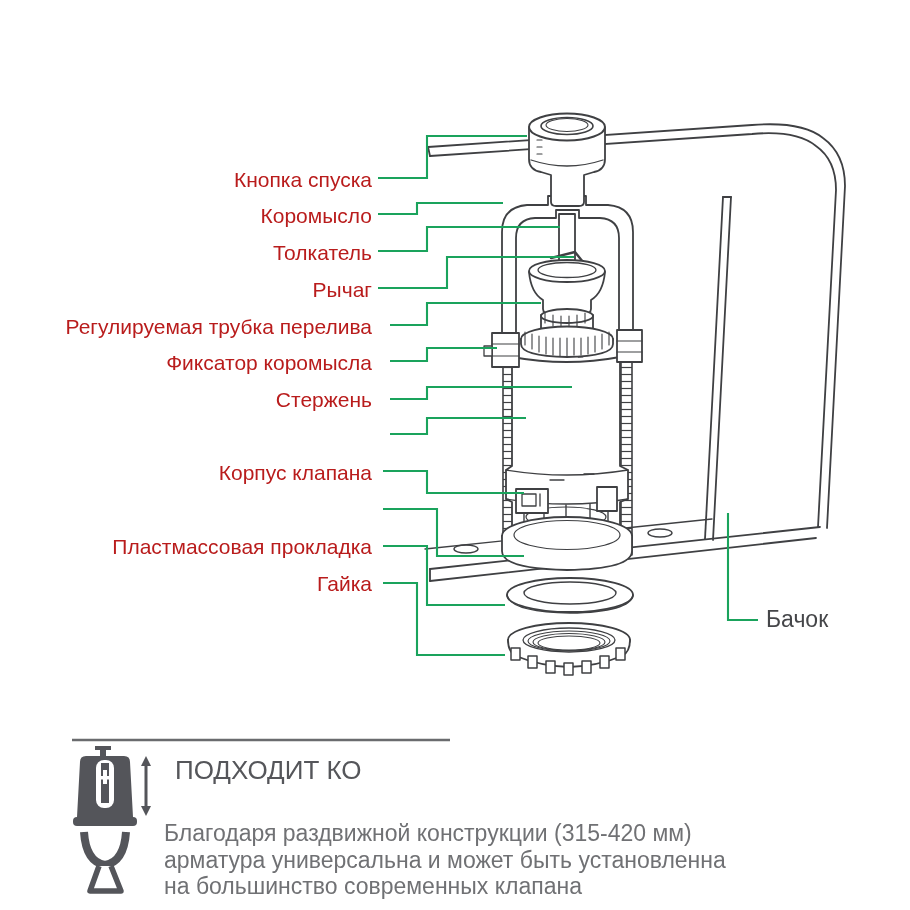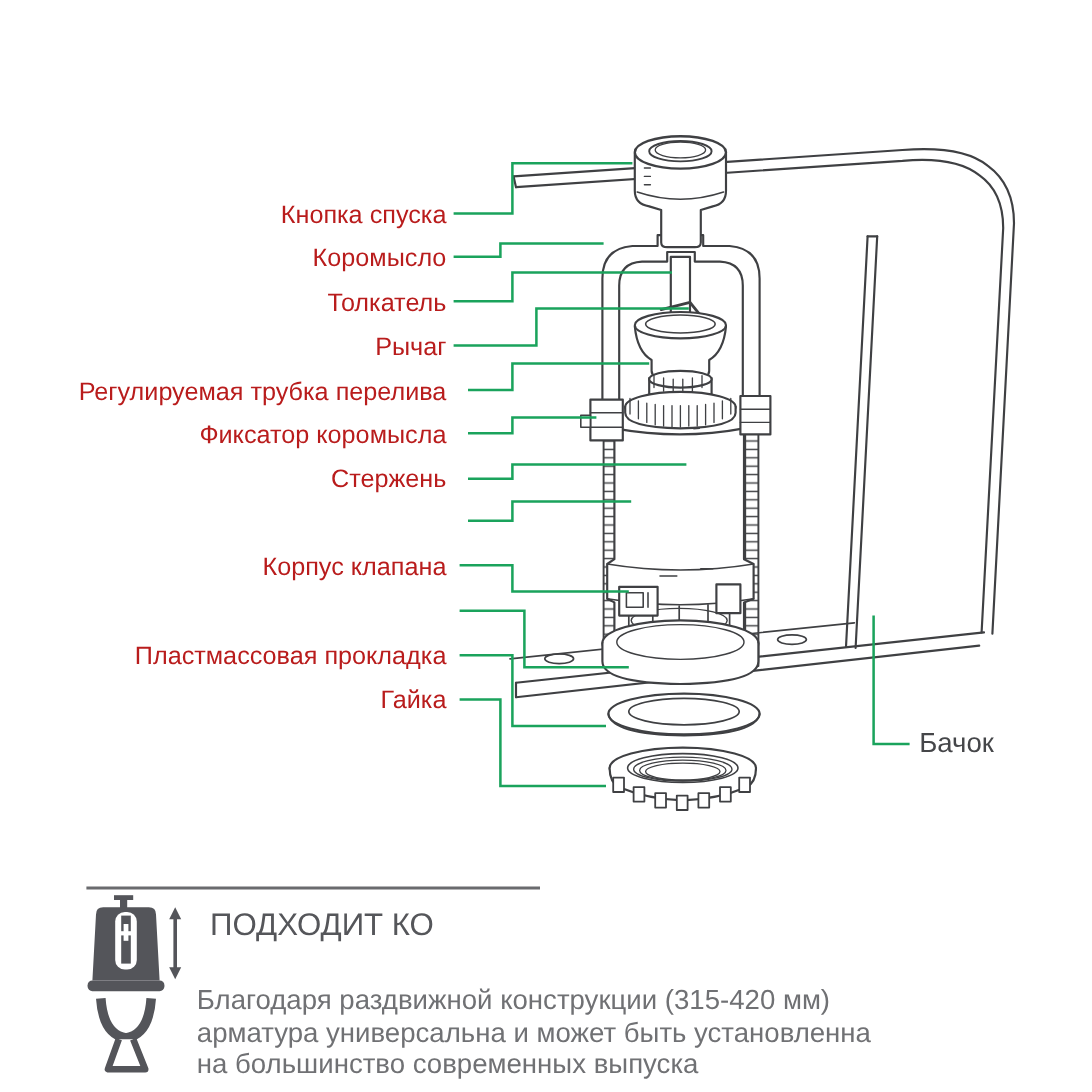--- a/index.html
+++ b/index.html
@@ -213,16 +213,16 @@
   <div class="plabel" style="top:573px">Гайка</div>
 
   <div class="tanklabel">Бачок</div>
 
   <div class="foot-head">
     <div>ПОДХОДИТ КО</div>
   </div>
   <div class="foot-body">
     <div>Благодаря раздвижной конструкции (315-420 мм)</div>
     <div>арматура универсальна и может быть установленна</div>
-    <div>на большинство современных выпуска</div>
+    <div>на большинство современных клапана</div>
   </div>
 
 </div>
 
 </body></html>

